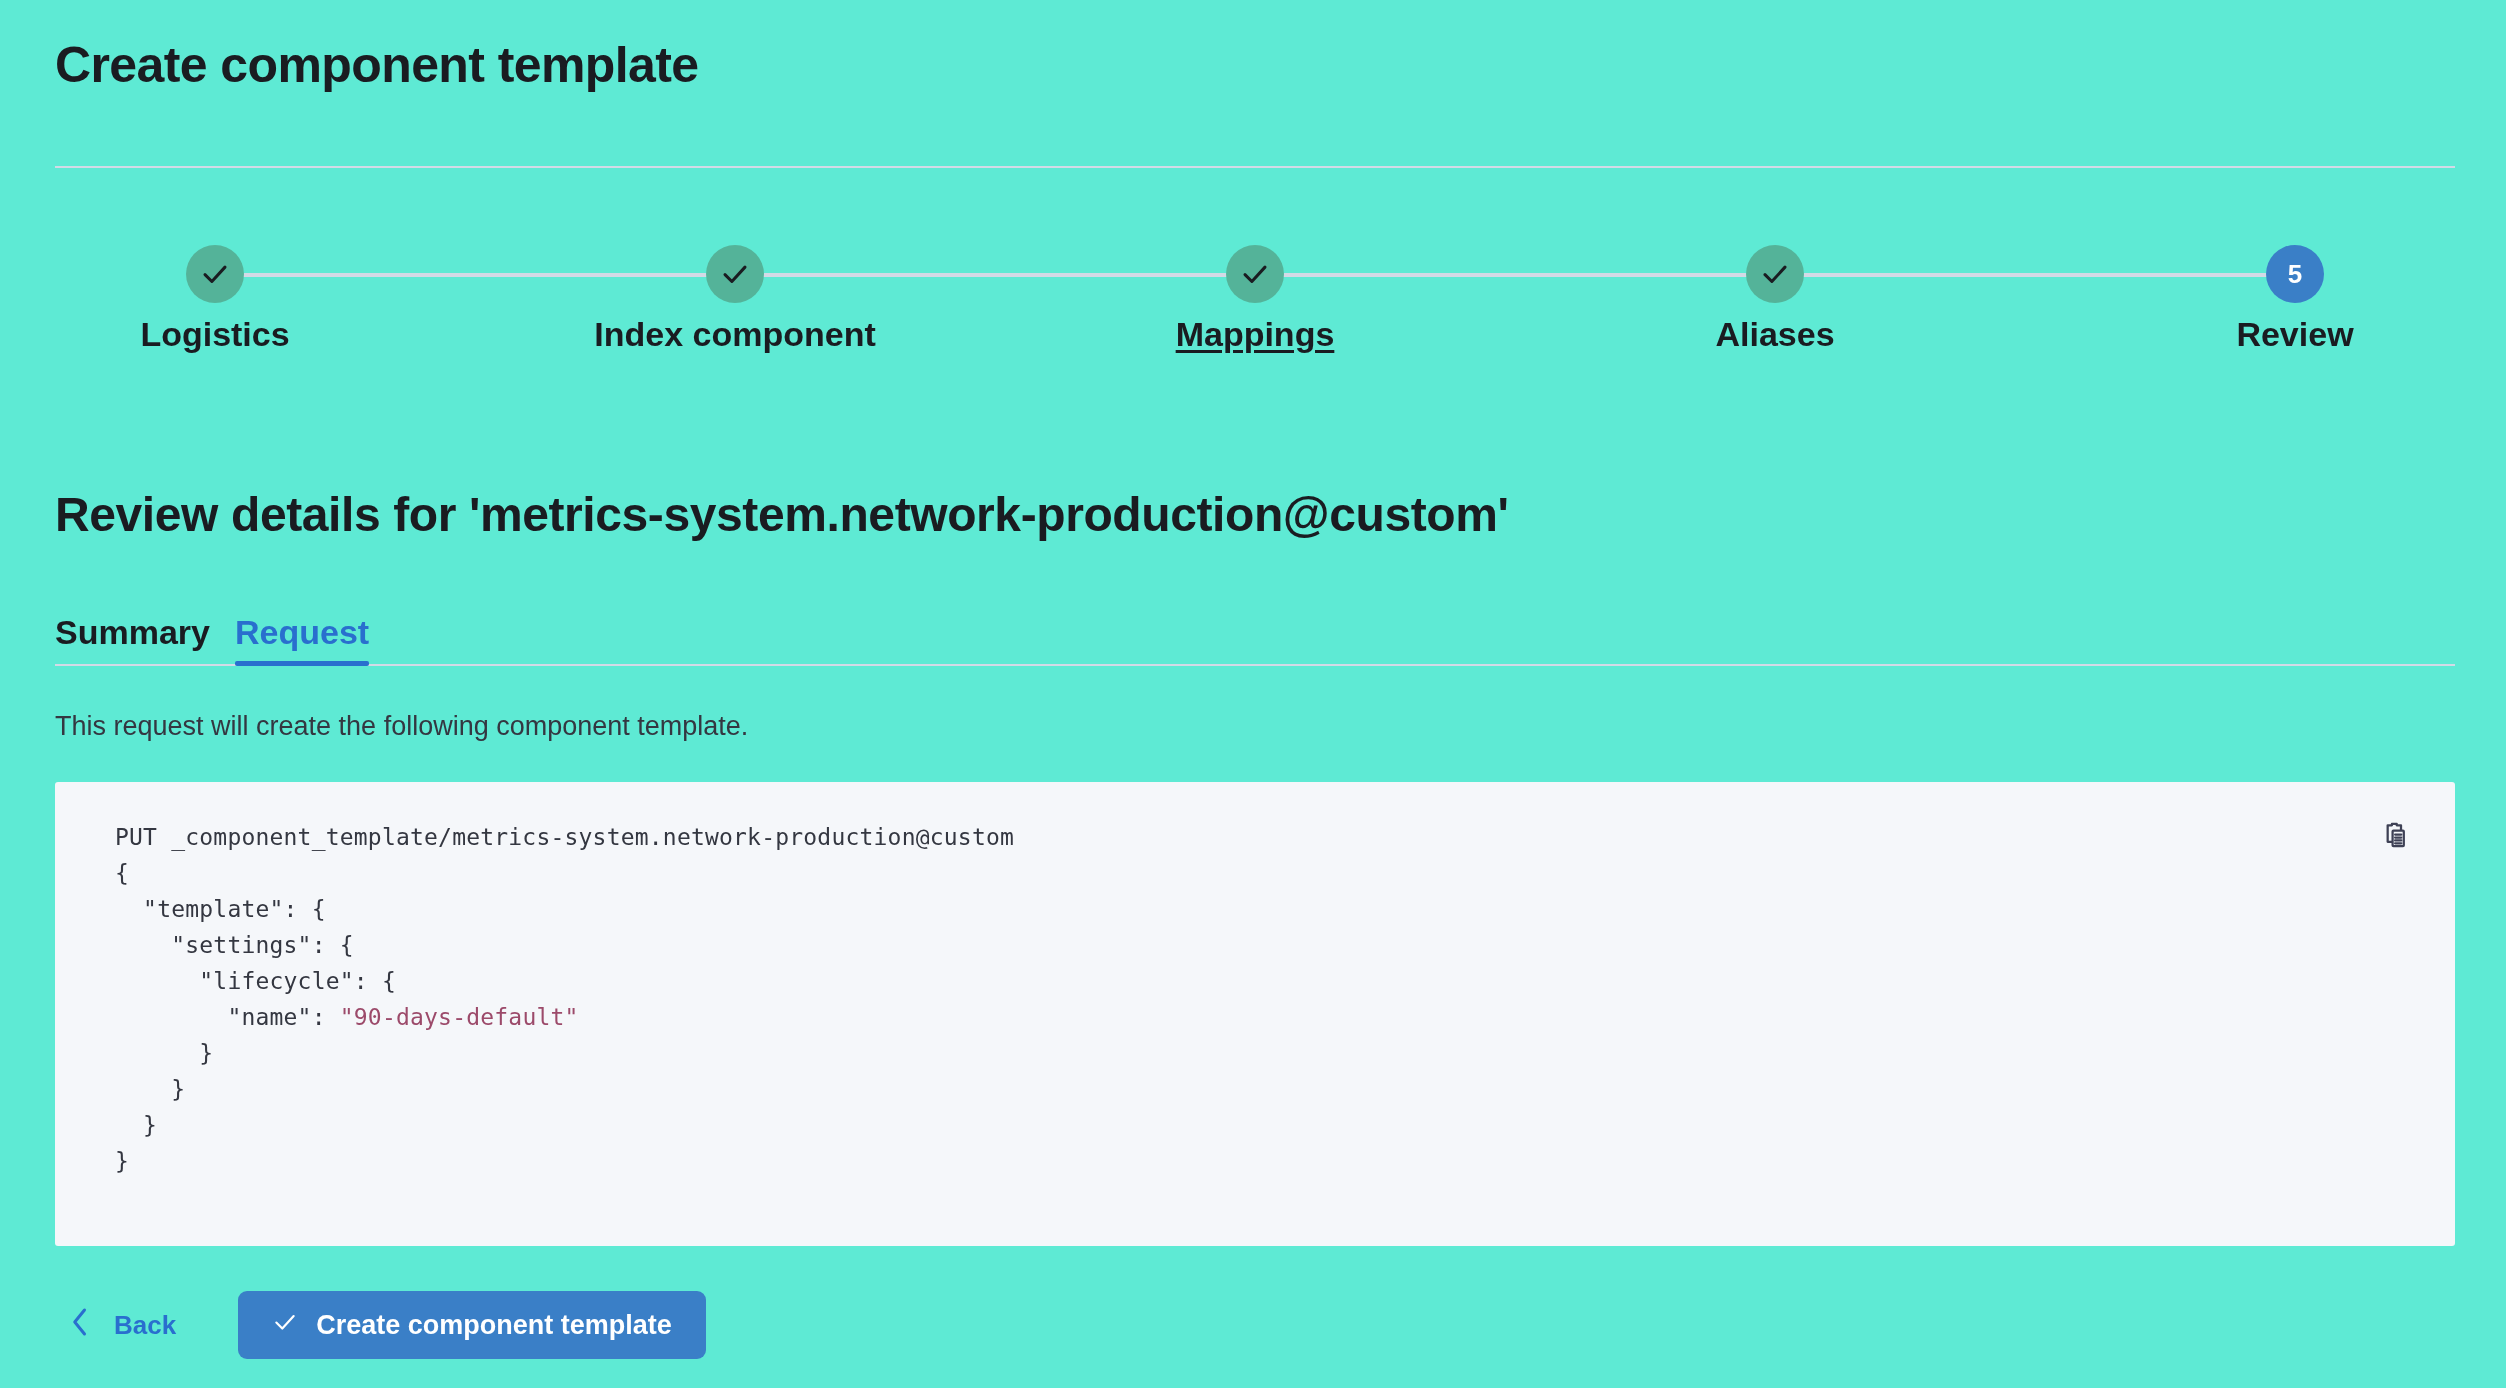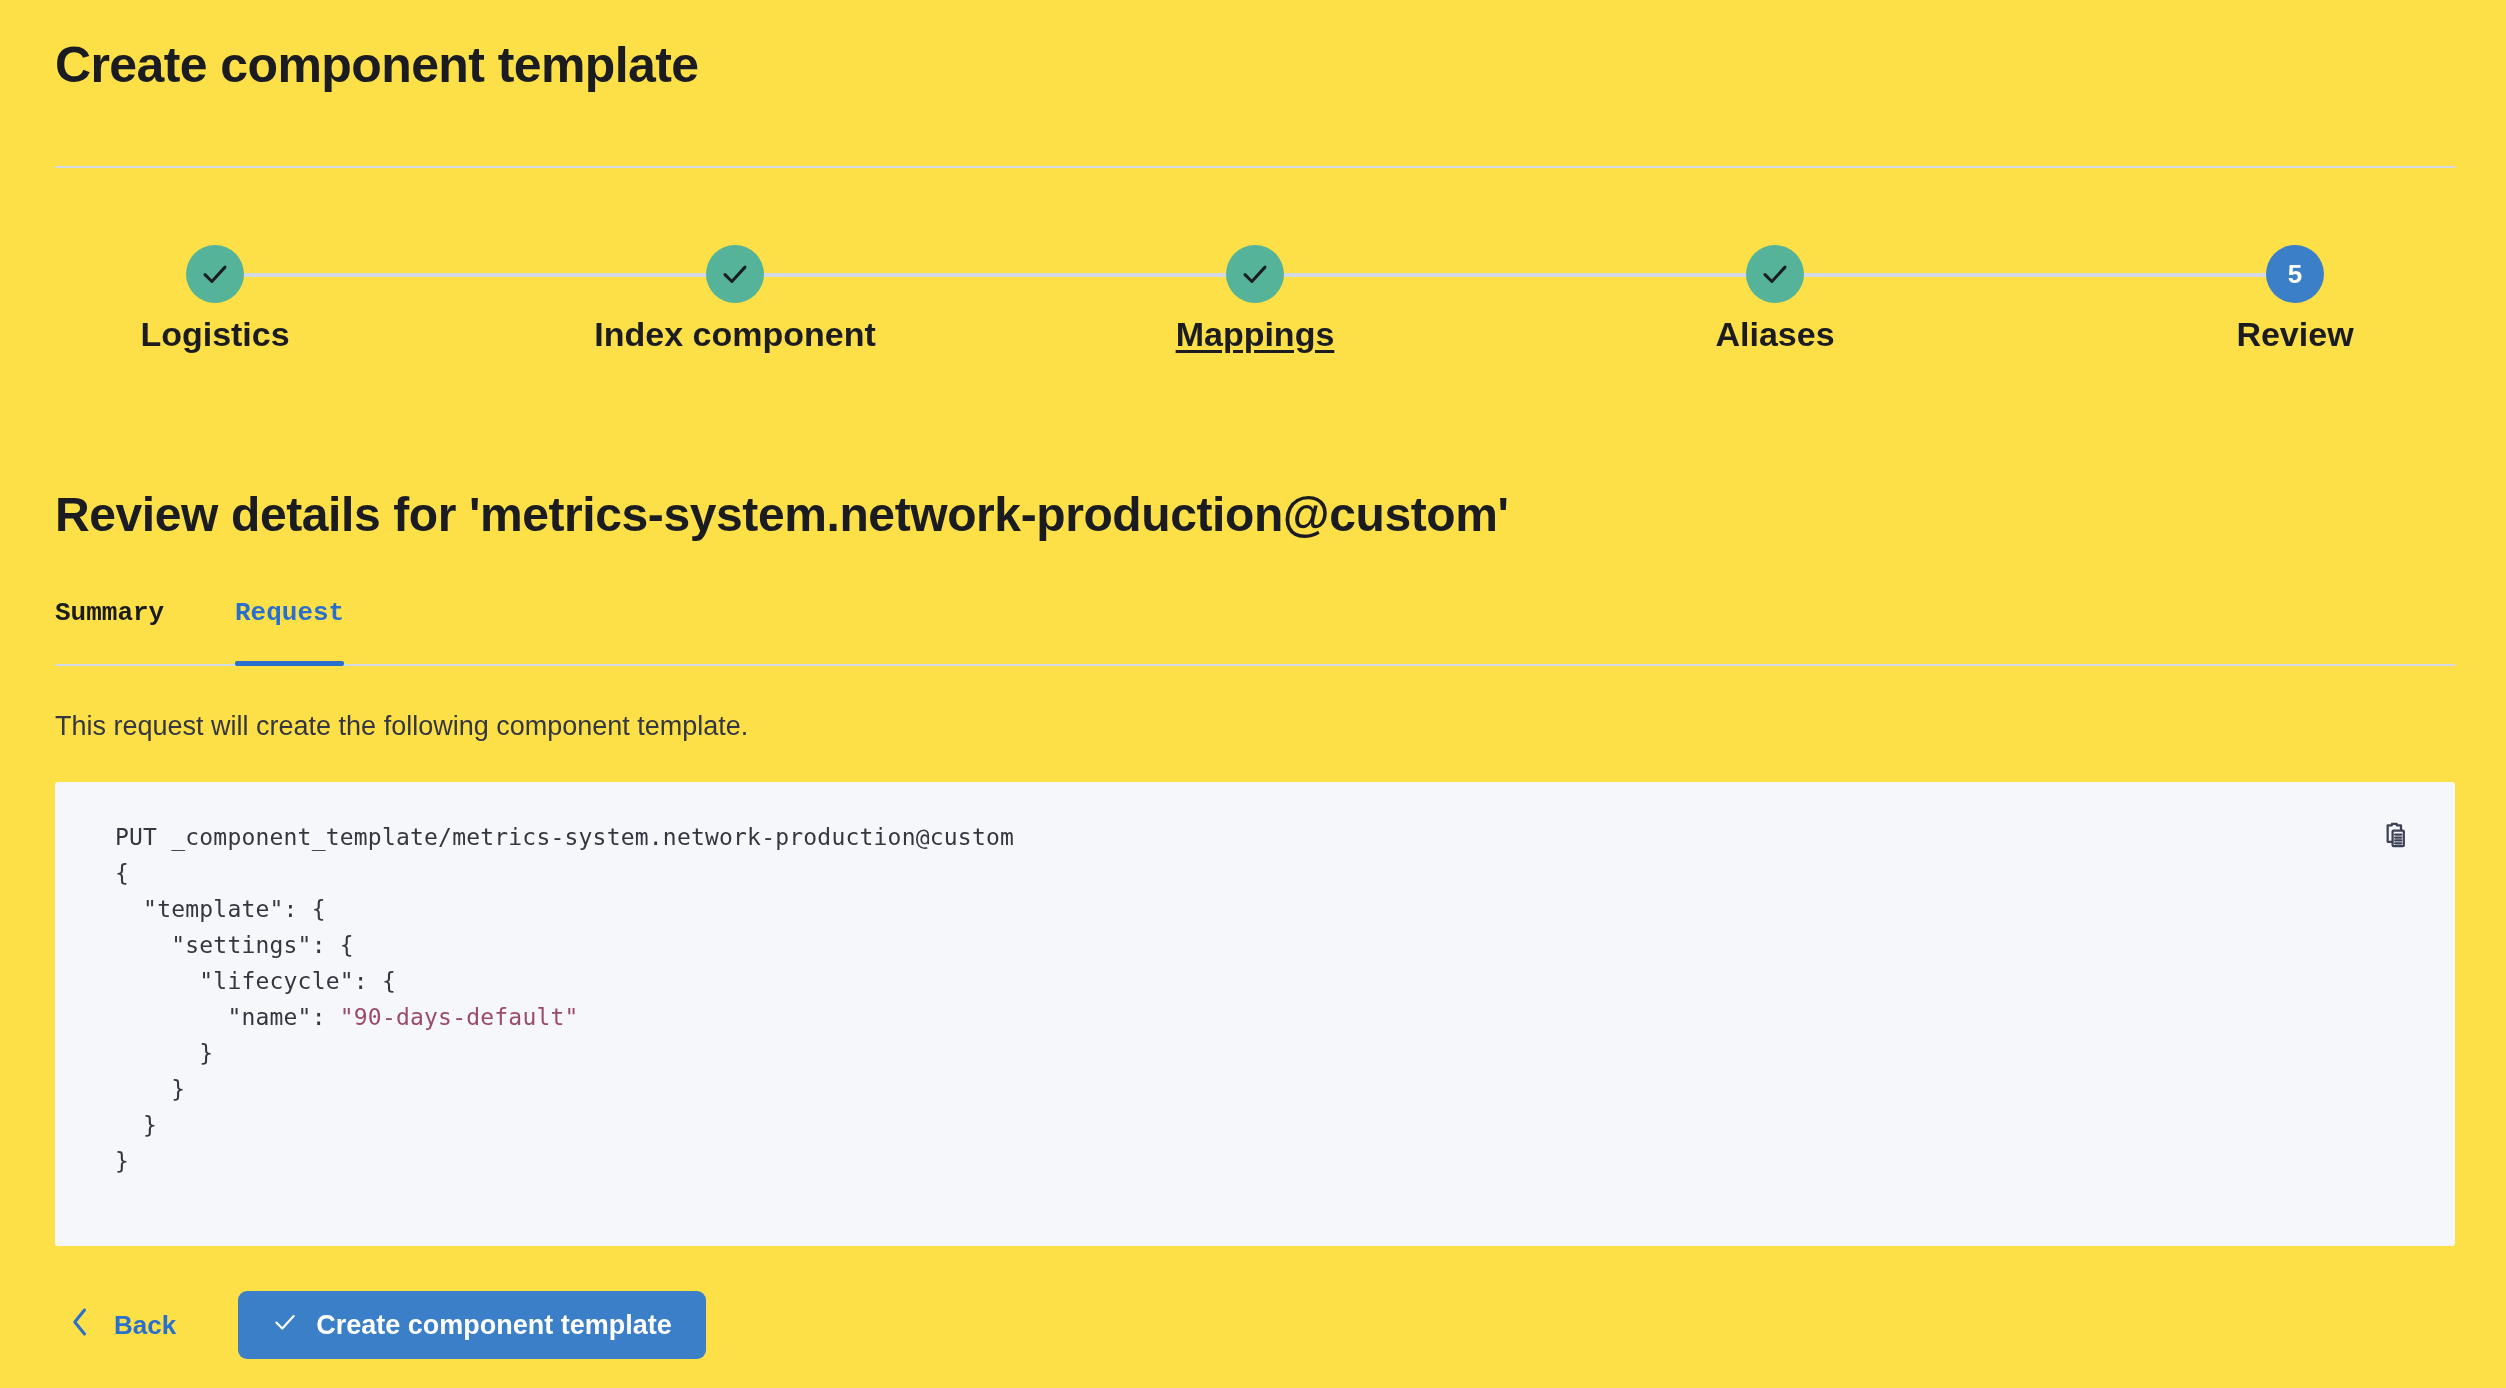--- a/index.html
+++ b/index.html
@@ -10,21 +10,21 @@
     background: #ffffff;
     font-family: "Liberation Sans", sans-serif;
     -webkit-font-smoothing: antialiased;
   }
 
   .page {
     position: relative;
     width: 2506px;
     height: 1388px;
     overflow: hidden;
-    background: #fde047;
+    background: #5eead4;
   }
 
   
   .page-title {
     position: absolute;
     left: 55px;
     top: 36px;
     font-size: 50px;
     line-height: 58px;
     font-weight: 700;
@@ -127,29 +127,29 @@
     bottom: 0;
     width: 2400px;
     height: 2px;
     background: #d3dae6;
   }
   .tab {
     position: absolute;
     bottom: 0;
     height: 68px;
     display: flex;
-    align-items: flex-start;
-    font-size: 26px;
+    align-items: center;
+    font-size: 34px;
     font-weight: 700;
     color: #1a1c21;
     background: none;
     border: none;
     padding: 0;
     cursor: pointer;
-    font-family: Liberation Mono, monospace;
+    font-family: Liberation Sans, sans-serif;
   }
   .tab#tab-summary { left: 0; }
   .tab#tab-request { left: 180px; color: #296fce; }
   .tab .tab-underline {
     position: absolute;
     left: 0;
     bottom: 0;
     width: 100%;
     height: 5px;
     background: #296fce;

